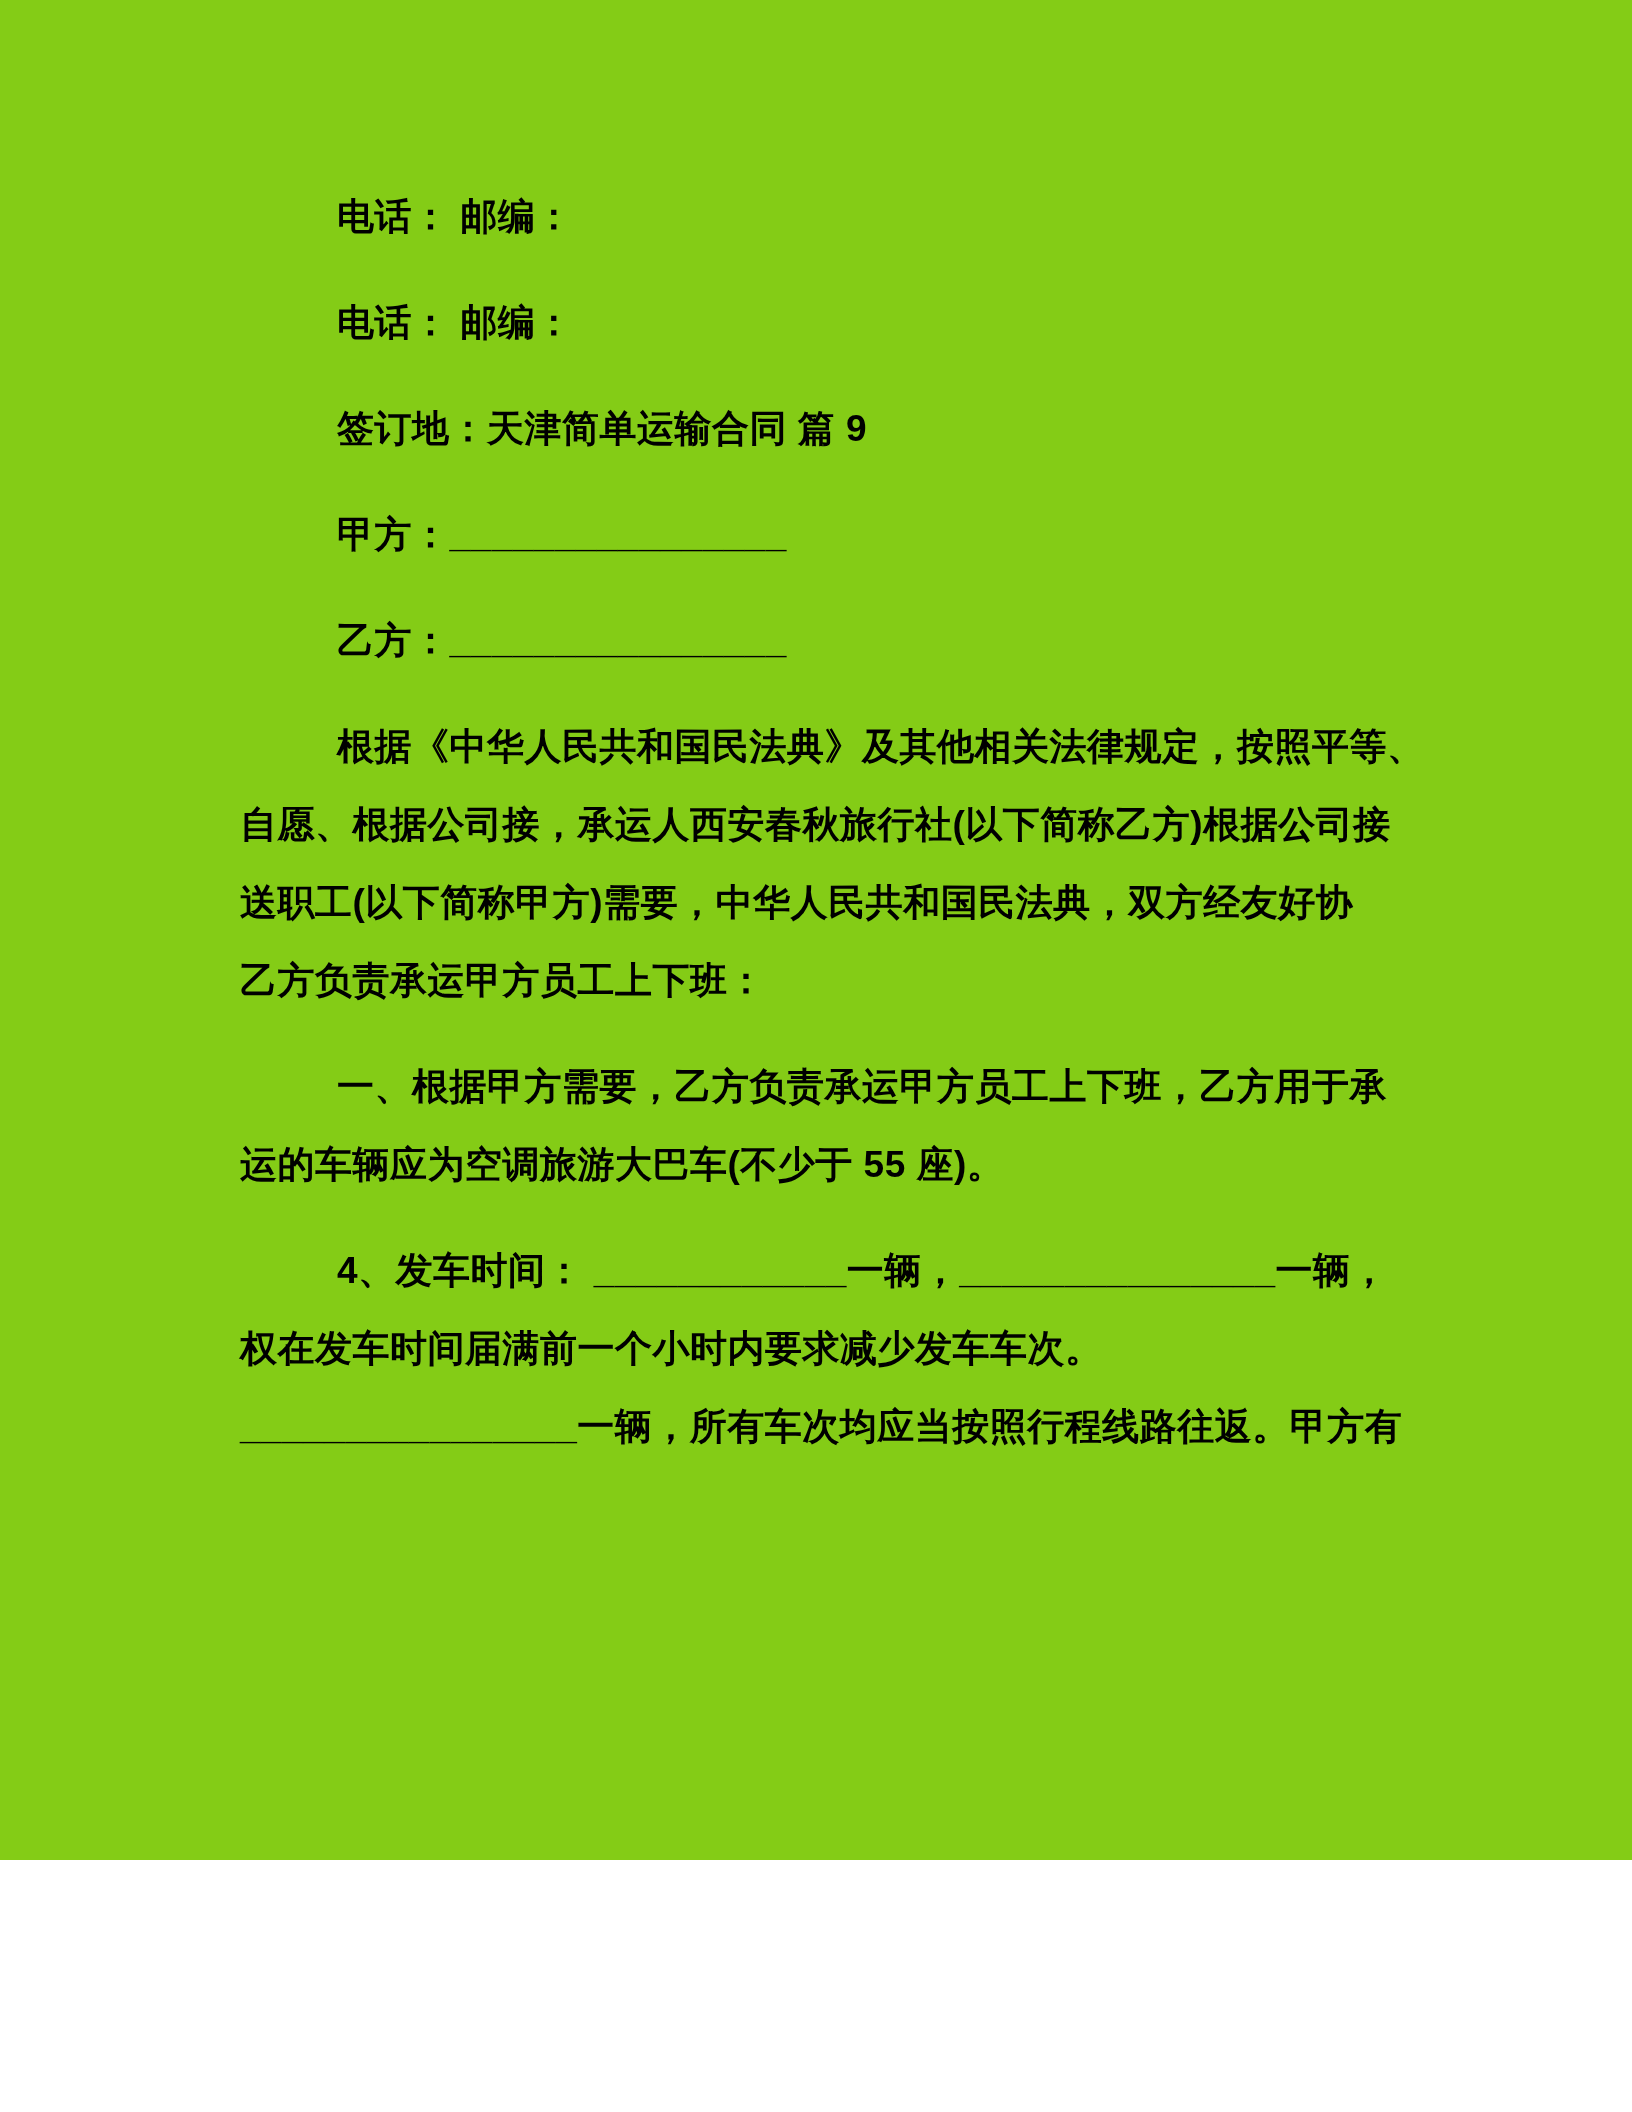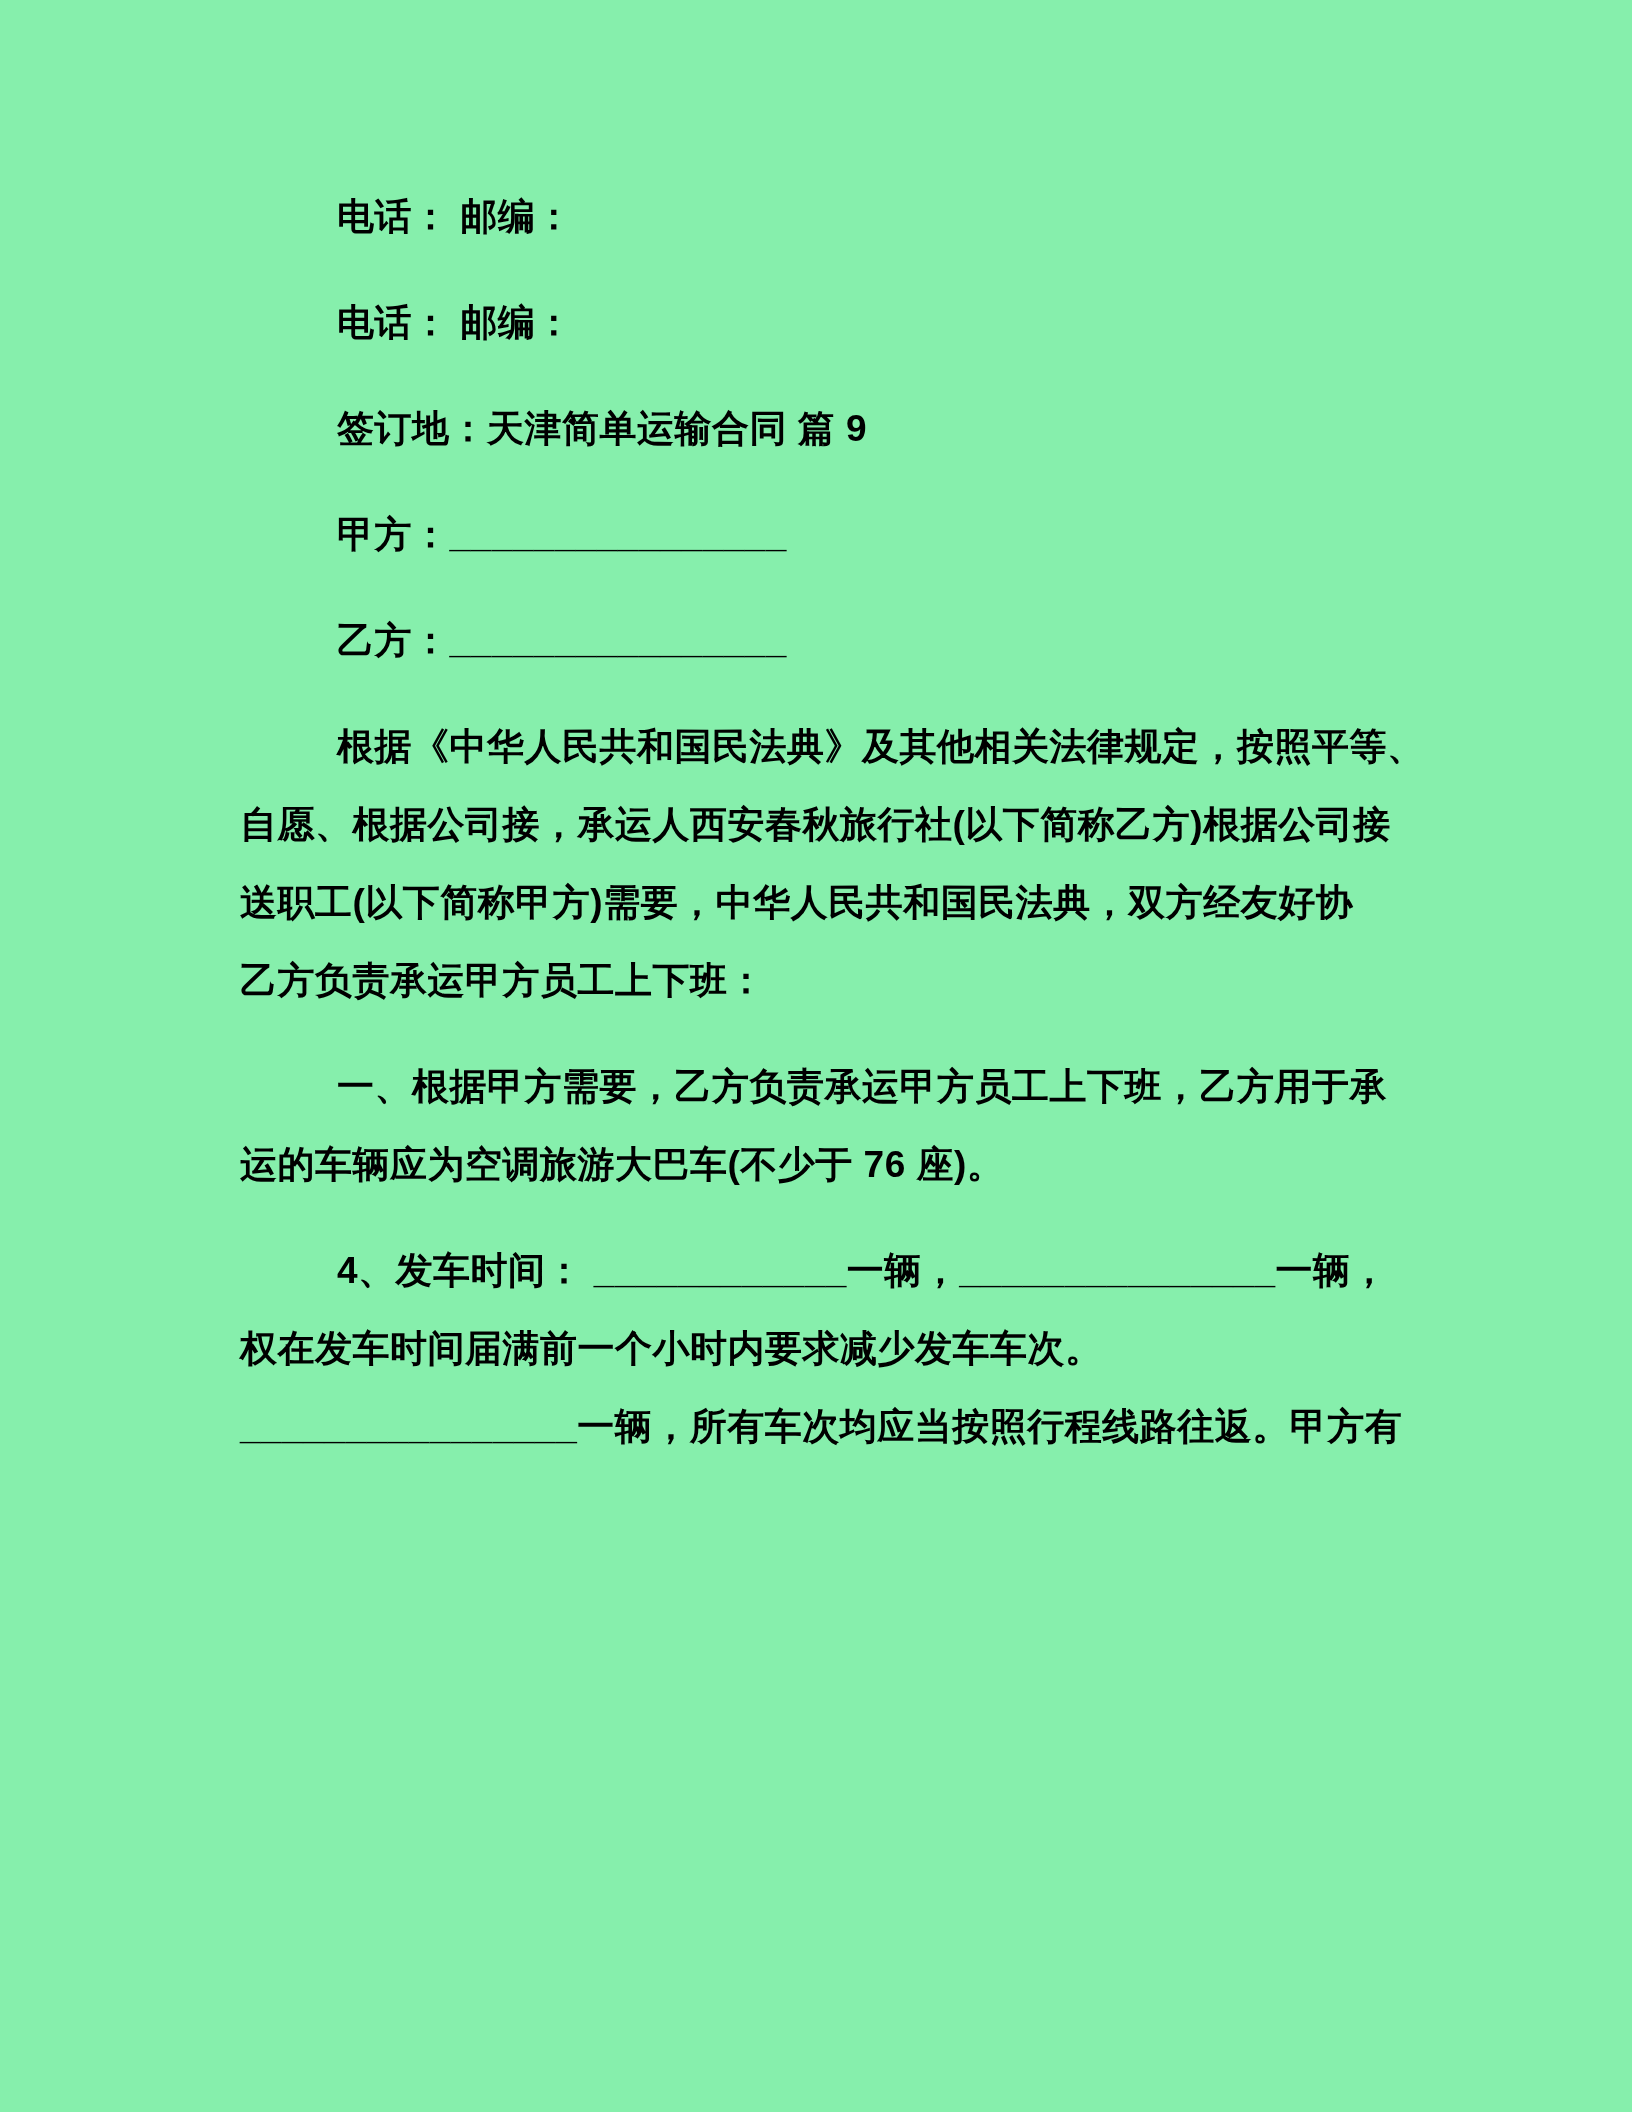--- a/index.html
+++ b/index.html
@@ -8,22 +8,22 @@
     background: #ffffff;
   }
   body {
     width: 1632px;
     height: 2112px;
     font-family: "Liberation Sans", "DejaVu Sans", sans-serif;
   }
   .page {
     box-sizing: border-box;
     width: 1632px;
-    height: 2112px;
-    background: #86efac;
+    height: 1860px;
+    background: #84cc16;
     color: #000000;
     padding: 178px 240px 0 240px;
     overflow: hidden;
   }
   .para {
     margin: 0 0 28px 0;
   }
   .line {
     font-size: 37px;
     font-weight: 700;
@@ -59,21 +59,21 @@
         <div class="line">乙方：________________</div>
       </div>
       <div class="para">
         <div class="line">根据《中华人民共和国民法典》及其他相关法律规定，按照平等、</div>
         <div class="line">自愿、根据公司接，承运人西安春秋旅行社(以下简称乙方)根据公司接</div>
         <div class="line">送职工(以下简称甲方)需要，中华人民共和国民法典，双方经友好协</div>
         <div class="line">乙方负责承运甲方员工上下班：</div>
       </div>
       <div class="para">
         <div class="line">一、根据甲方需要，乙方负责承运甲方员工上下班，乙方用于承</div>
-        <div class="line">运的车辆应为空调旅游大巴车(不少于 76 座)。</div>
+        <div class="line">运的车辆应为空调旅游大巴车(不少于 55 座)。</div>
       </div>
       <div class="para">
         <div class="line">4、发车时间： ____________一辆，_______________一辆，</div>
         <div class="line">权在发车时间届满前一个小时内要求减少发车车次。</div>
         <div class="line">________________一辆，所有车次均应当按照行程线路往返。甲方有</div>
       </div>
     </div>
 </div>
 
 </body></html>

